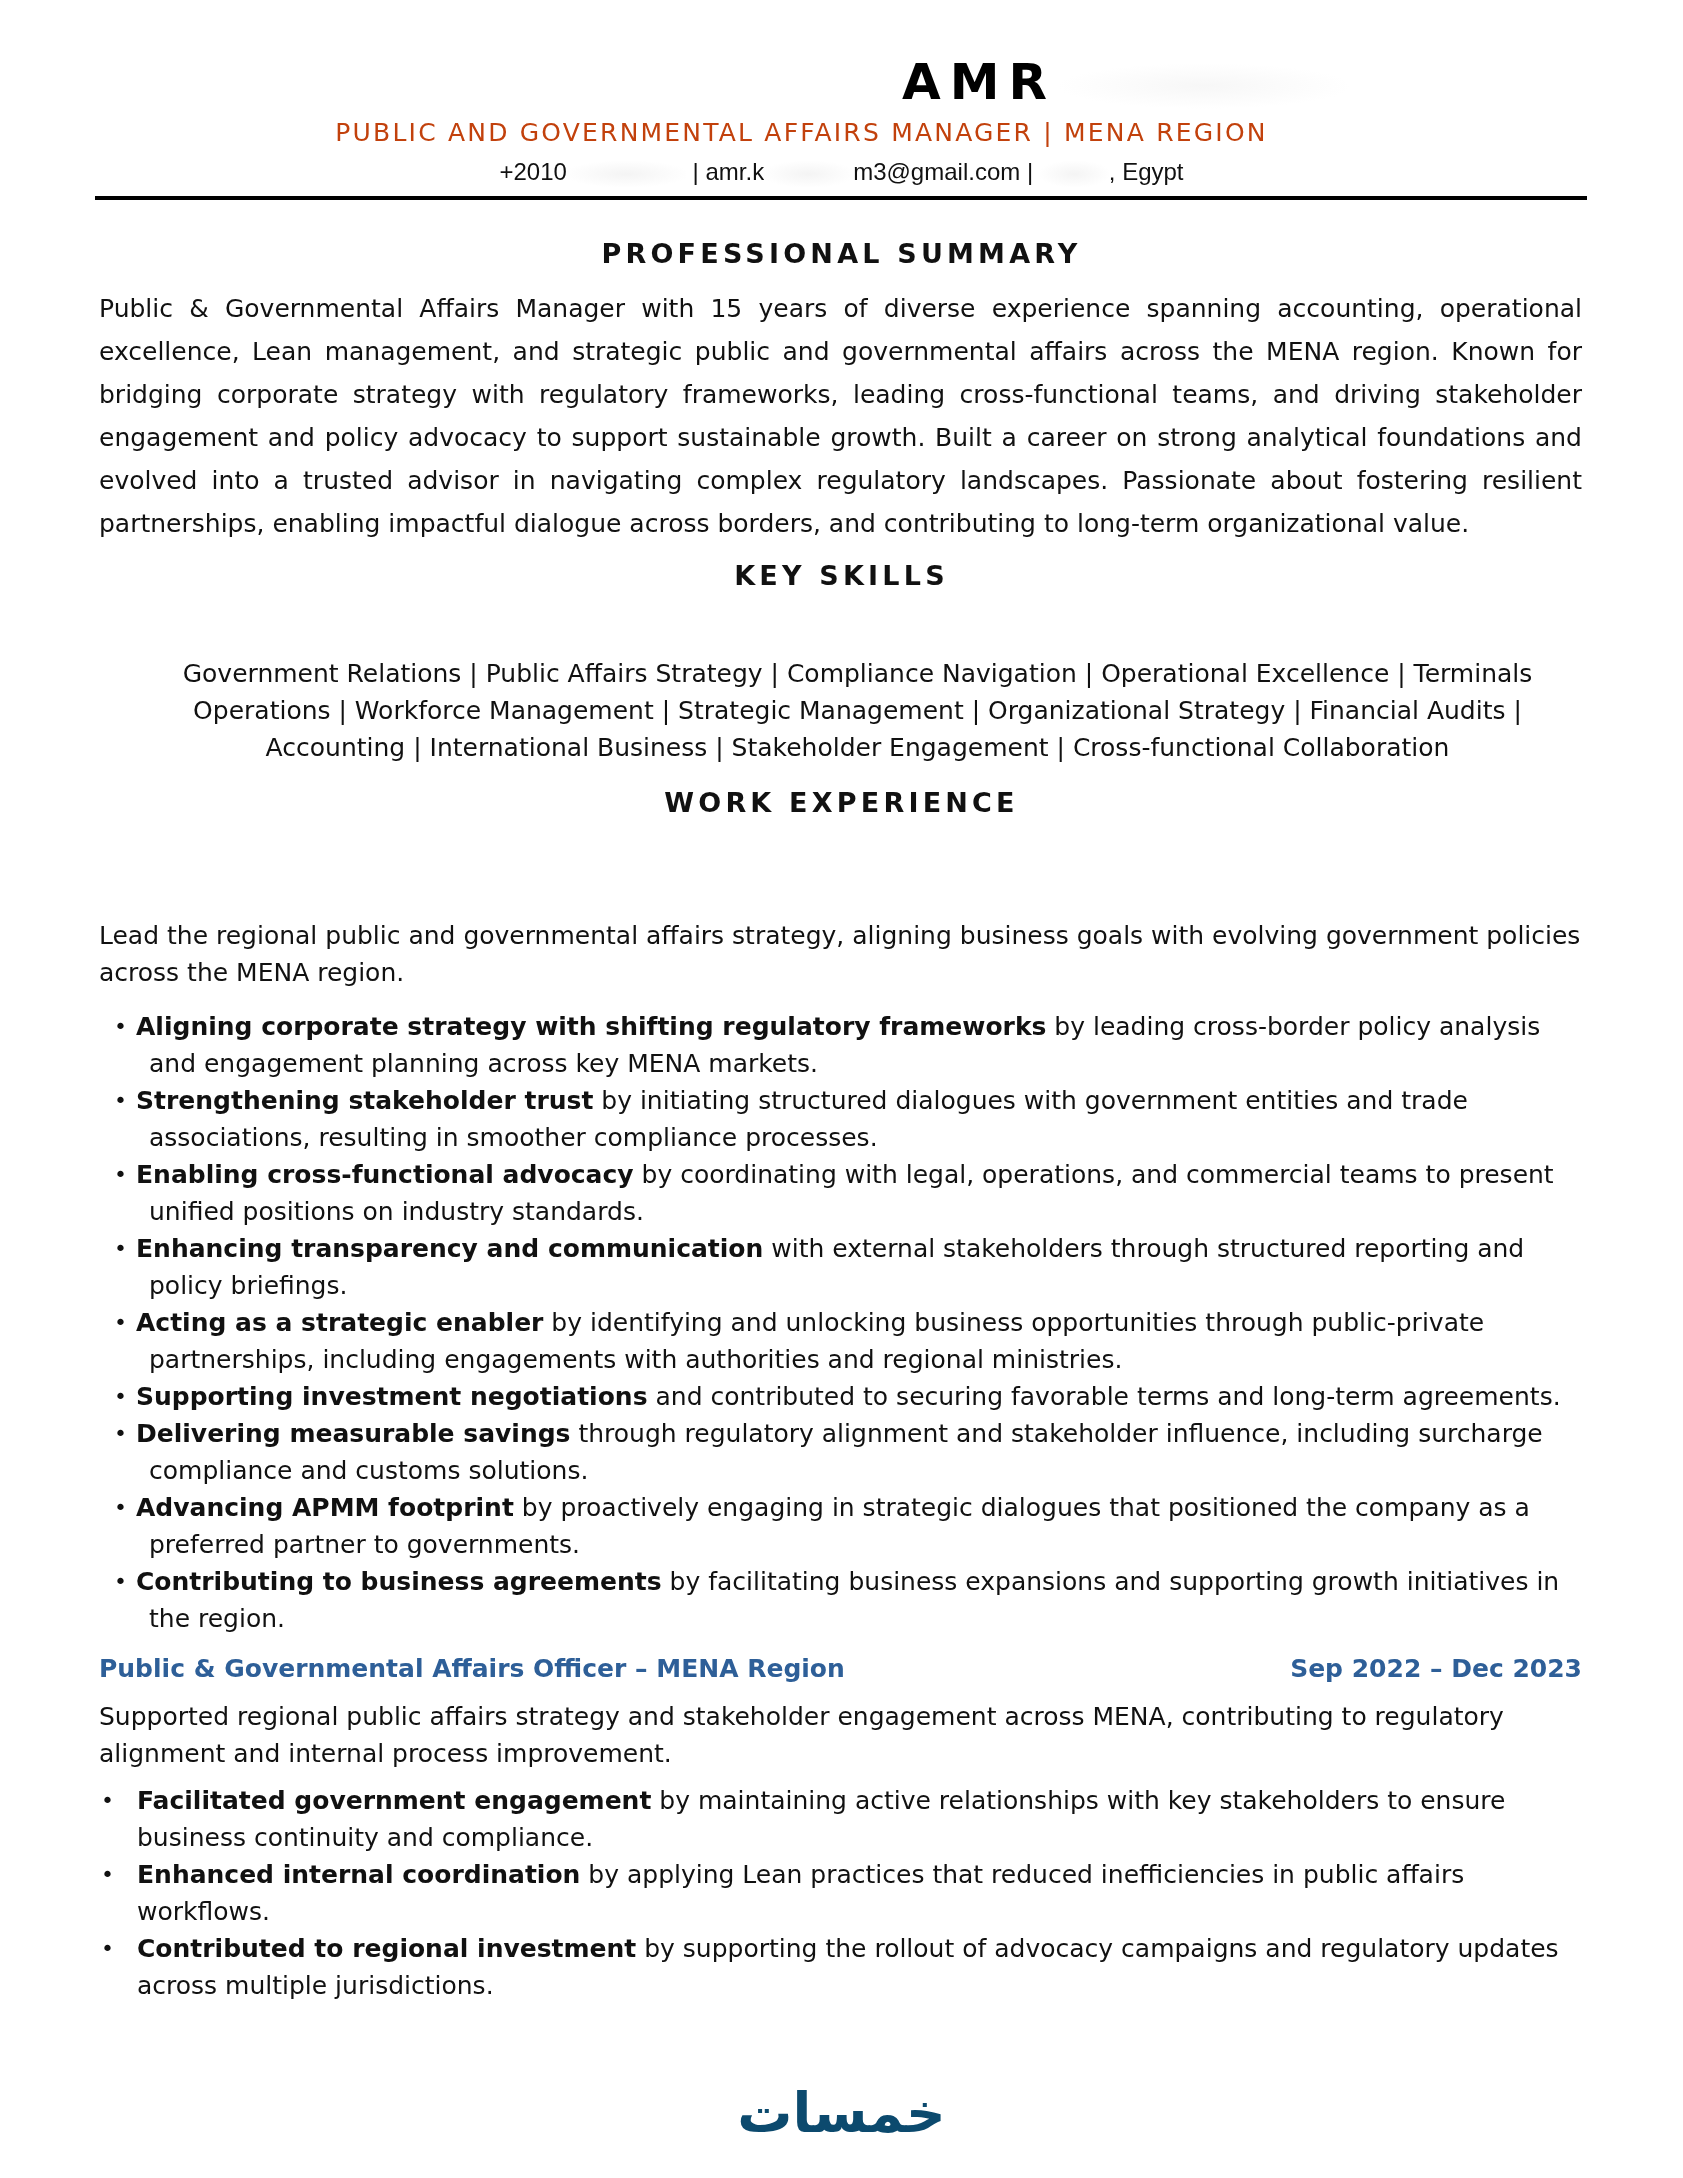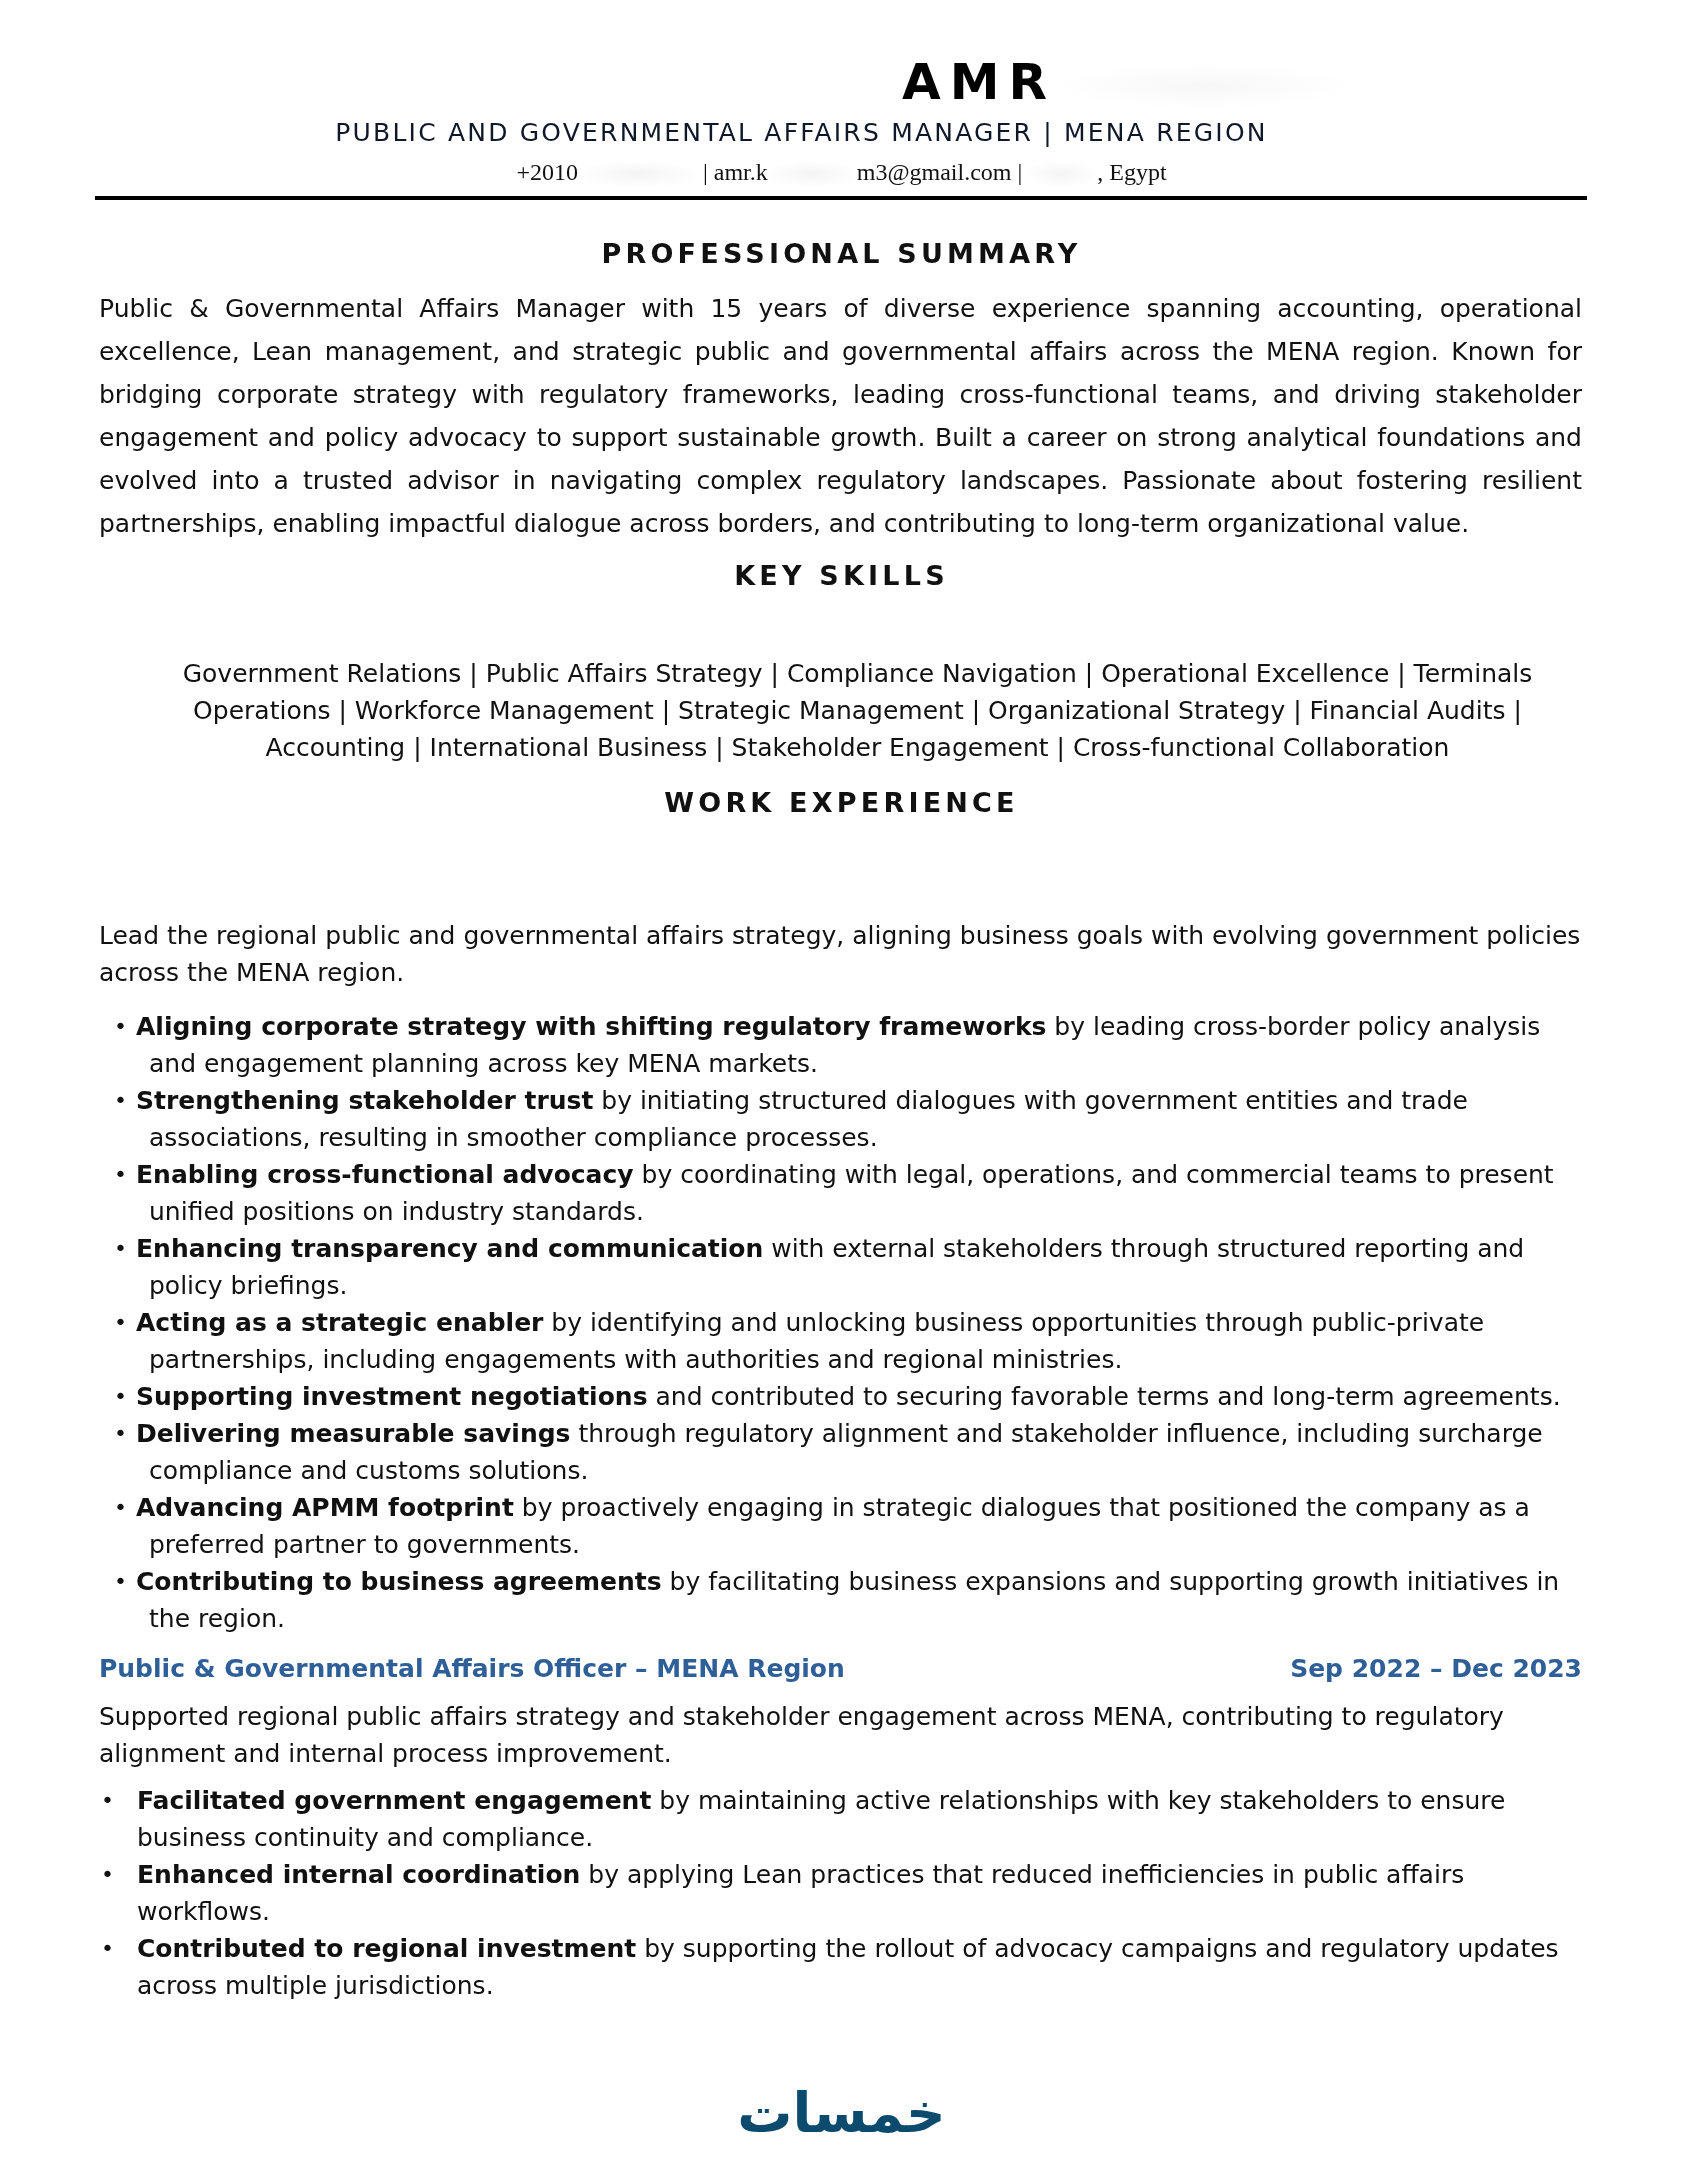--- a/index.html
+++ b/index.html
@@ -1,22 +1,22 @@
 <!DOCTYPE html>
 <html><head>
   <meta charset="utf-8">
   <style>
     html, body { margin: 0; padding: 0; background: #ffffff; }
     body { width: 1683px; height: 2178px; position: relative; overflow: hidden; color: #111111; font-family: "Liberation Sans", sans-serif; }
     .page { position: absolute; left: 0; top: 0; width: 1683px; height: 2178px; }
 
     .name { position: absolute; left: 0; width: 1353px; top: 50px; text-align: right; font-family: "DejaVu Sans", sans-serif; font-weight: bold; font-size: 50px; letter-spacing: 9px; color: #000; line-height: 65px; }
     .name .redacted { display: inline-block; width: 297px; height: 46px; vertical-align: middle; background: radial-gradient(ellipse at center, #f7f7f7 0%, #ffffff 70%); }
-    .headline { position: absolute; left: 0; width: 1603px; top: 117px; text-align: center; font-family: "DejaVu Sans", sans-serif; font-size: 25px; letter-spacing: 2.2px; color: #0f172a; line-height: 32px; }
-    .contact { position: absolute; left: 0; width: 1683px; top: 156px; text-align: center; font-family: Liberation Serif, serif; font-size: 24px; color: #111; line-height: 32px; }
+    .headline { position: absolute; left: 0; width: 1603px; top: 117px; text-align: center; font-family: "DejaVu Sans", sans-serif; font-size: 25px; letter-spacing: 2.2px; color: #c2410c; line-height: 32px; }
+    .contact { position: absolute; left: 0; width: 1683px; top: 156px; text-align: center; font-family: Liberation Sans, sans-serif; font-size: 24px; color: #111; line-height: 32px; }
     .contact .gap { display: inline-block; background: radial-gradient(ellipse at center, #f4f4f4 0%, #ffffff 75%); height: 26px; vertical-align: middle; }
     .rule { position: absolute; left: 95px; width: 1492px; top: 196px; height: 4px; background: #000; }
 
     .section-title { position: absolute; left: 0; width: 1683px; text-align: center; font-family: "DejaVu Sans", sans-serif; font-weight: bold; font-size: 27px; letter-spacing: 4.2px; color: #111; line-height: 34px; }
 
     .summary { position: absolute; left: 99px; width: 1483px; top: 287px; font-family: "DejaVu Sans", sans-serif; font-size: 25px; line-height: 43px; text-align: justify; color: #111; margin: 0; }
 
     .skills { position: absolute; left: 119px; width: 1445px; top: 639px; font-family: "DejaVu Sans", sans-serif; font-size: 25px; line-height: 37px; text-align: center; color: #111; margin: 16px; }
 
     .job-head { position: absolute; left: 99px; width: 1483px; display: flex; justify-content: space-between; font-family: "DejaVu Sans", sans-serif; font-weight: bold; font-size: 25px; color: #2e5f98; line-height: 34px; }

